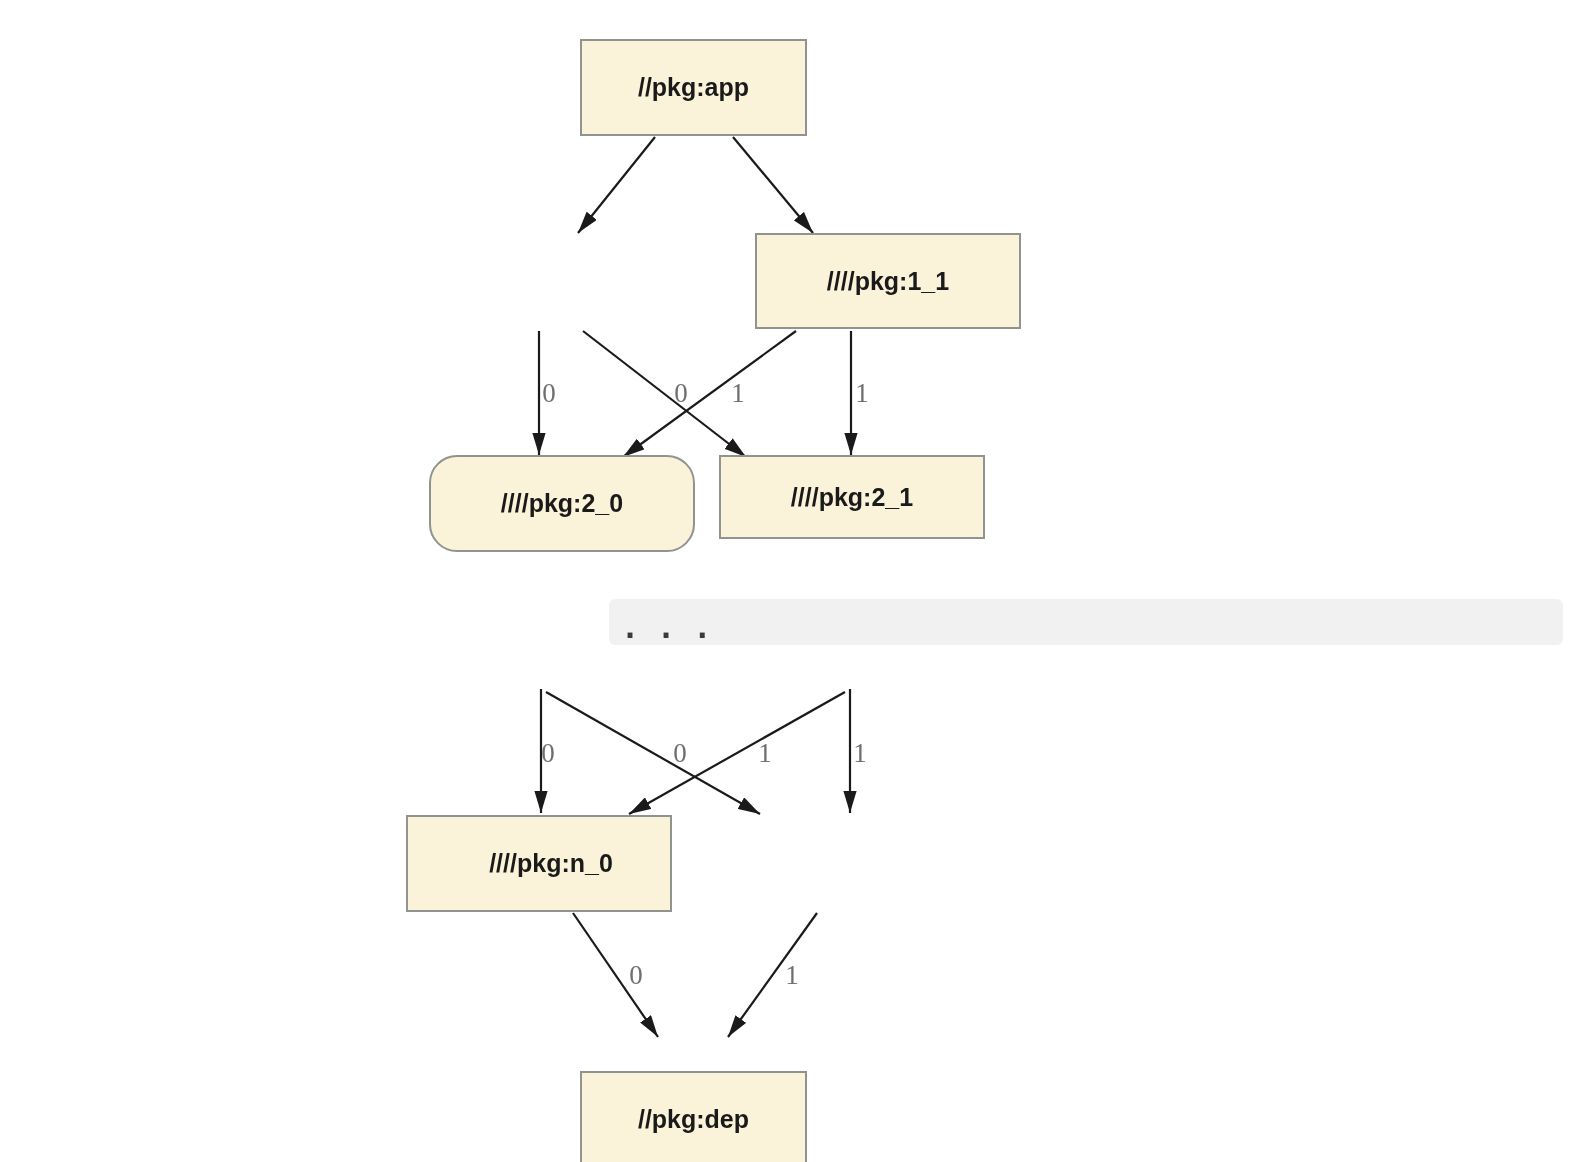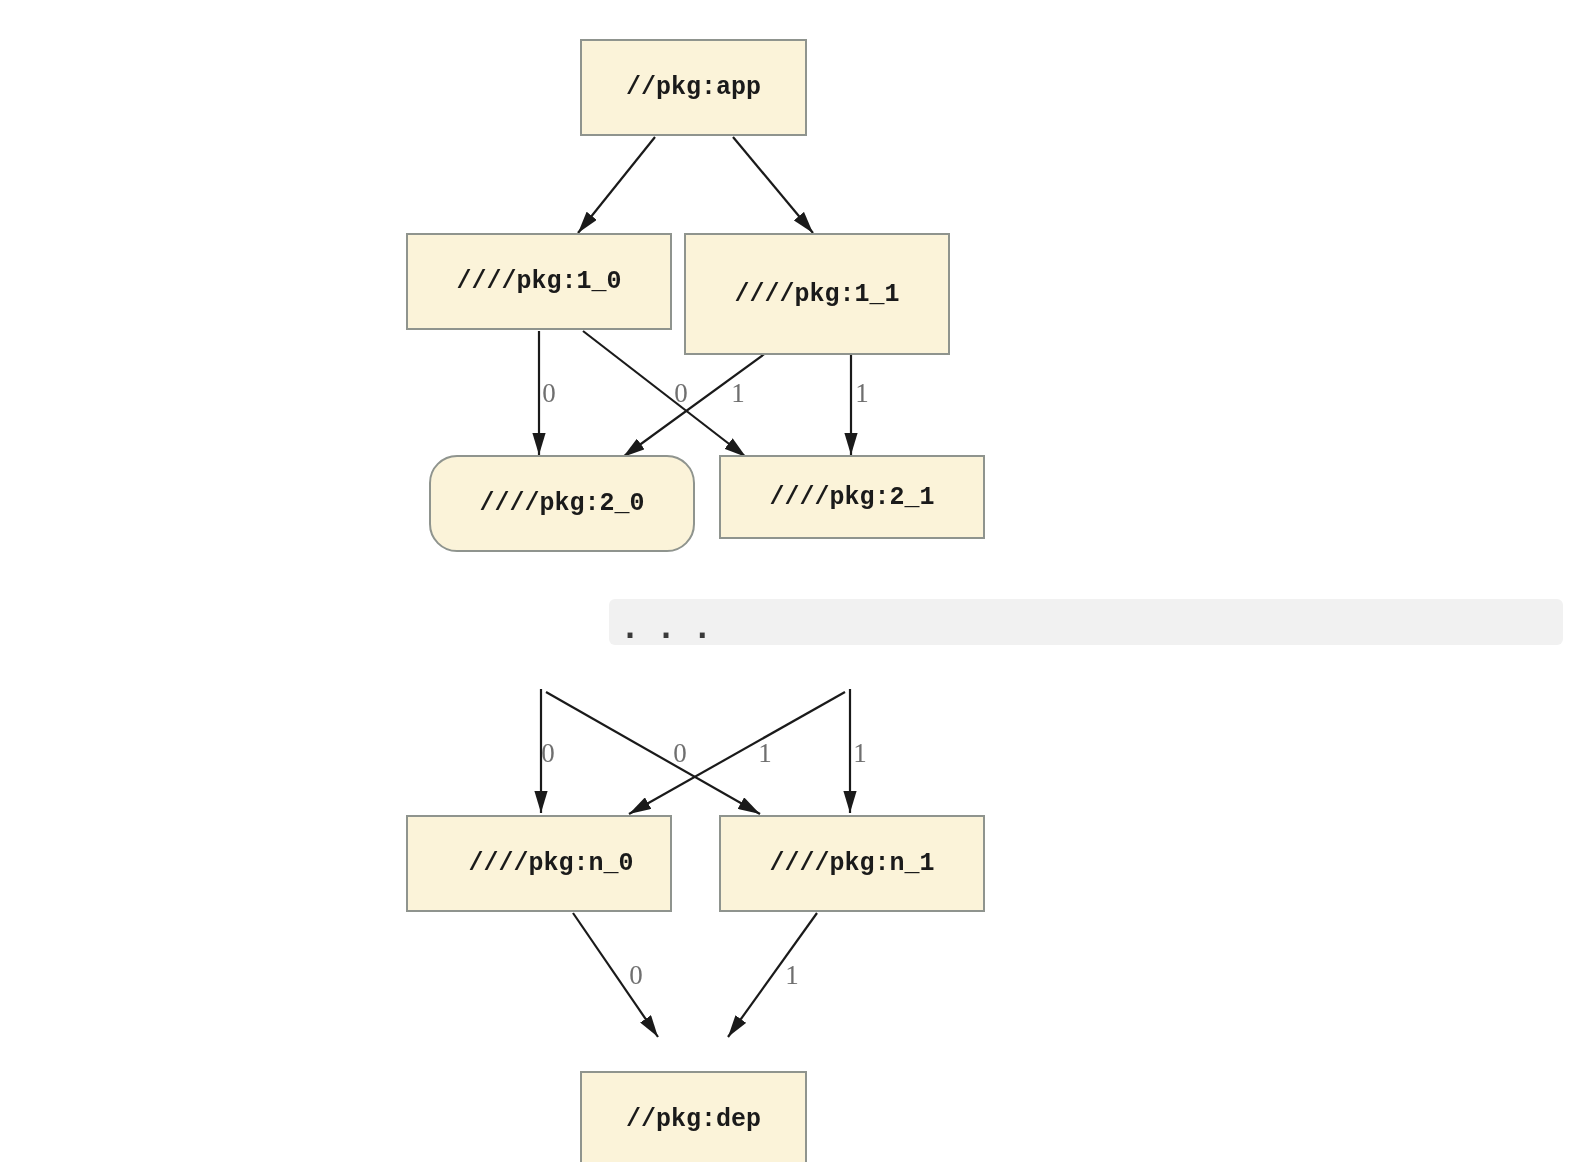--- a/index.html
+++ b/index.html
@@ -18,21 +18,21 @@
     font-size:27px;
     fill:var(--edge_label,#6f6f6f);
     text-anchor:middle;
   }
   .node{
     position:absolute;
     box-sizing:border-box;
     background:var(--node_fill,#fbf3d9);
     border:2.5px solid var(--node_border,#8f948e);
     display:flex;align-items:center;justify-content:center;
-    font-family:Liberation Mono, monospace;
+    font-family:Liberation Sans, sans-serif;
     font-weight:bold;
     font-size:25px;
     color:var(--node_text,#1a1a1a);
     white-space:pre;
   }
   .band{
     position:absolute;
     left:609px;top:599px;width:954px;height:46px;
     background:var(--band,#f1f1f1);
     border-radius:6px;
@@ -82,28 +82,26 @@
     <text class="edge-label" x="680" y="762">0</text>
     <text class="edge-label" x="765" y="762">1</text>
     <text class="edge-label" x="860" y="762">1</text>
 
     <text class="edge-label" x="636" y="984">0</text>
     <text class="edge-label" x="792" y="984">1</text>
   </svg>
 
   <div class="node" style="left:580px;top:39px;width:227px;height:97px;">//pkg:app</div>
 
-  <div class="node" style="left:406px;top:233px;width:266px;height:97px;">////pkg:1_0</div>
-  <div class="node" style="left:684px;top:233px;width:266px;height:122px;">////pkg:1_1</div>
+  <div class="node" style="left:755px;top:233px;width:266px;height:96px;">////pkg:1_1</div>
 
   <div class="node" style="left:429px;top:455px;width:266px;height:97px;border-radius:28px;">////pkg:2_0</div>
   <div class="node" style="left:719px;top:455px;width:266px;height:84px;">////pkg:2_1</div>
 
   <div class="band">
     <span class="dots">. . .</span>
   </div>
 
   <div class="node" style="left:406px;top:815px;width:266px;height:97px;padding-left:24px;">////pkg:n_0</div>
-  <div class="node" style="left:719px;top:815px;width:266px;height:97px;">////pkg:n_1</div>
 
   <div class="node" style="left:580px;top:1071px;width:227px;height:97px;">//pkg:dep</div>
 
 </div>
 
 </body></html>

